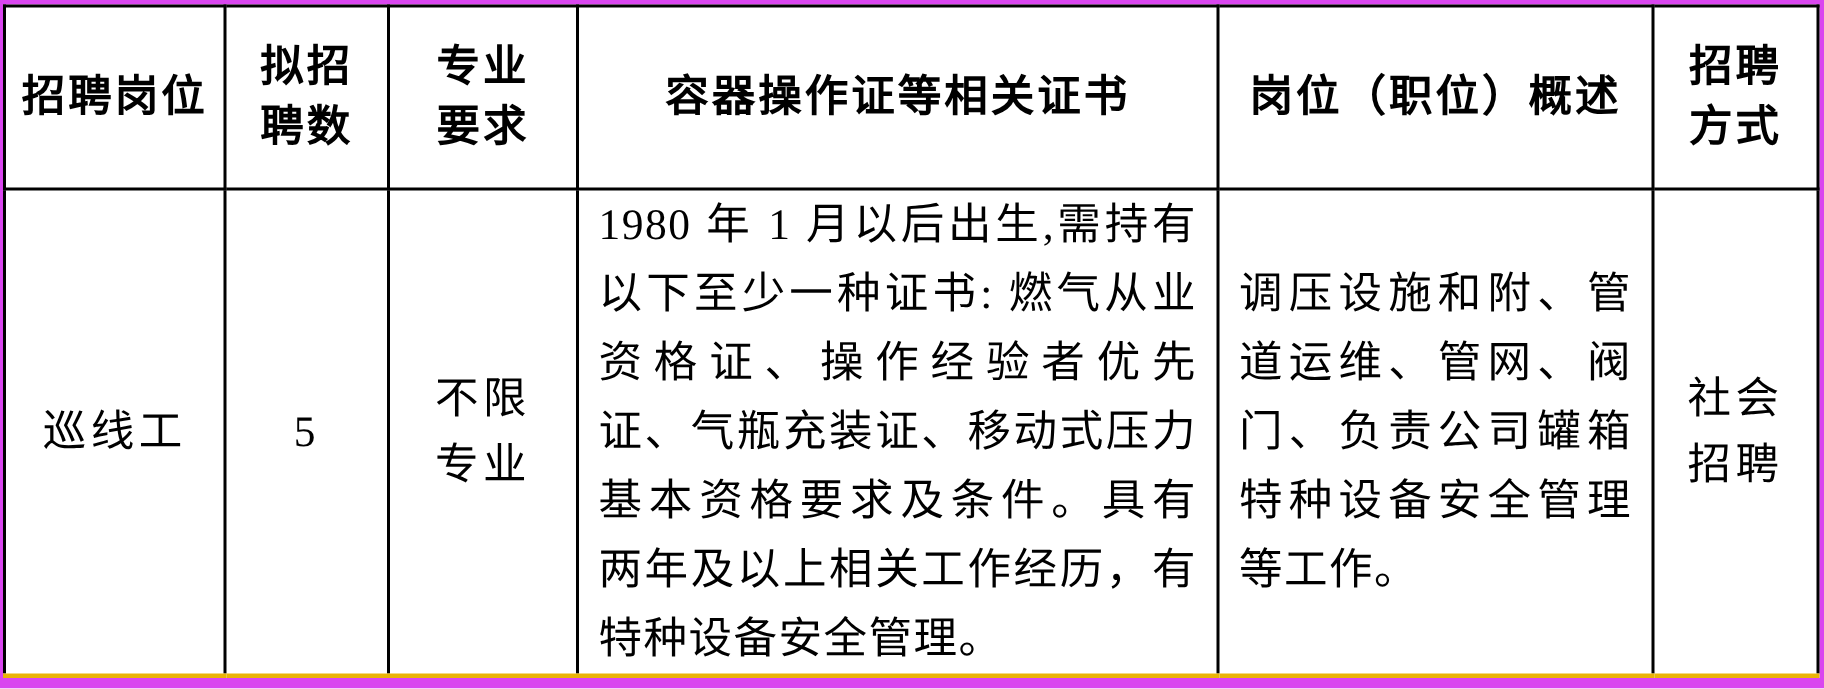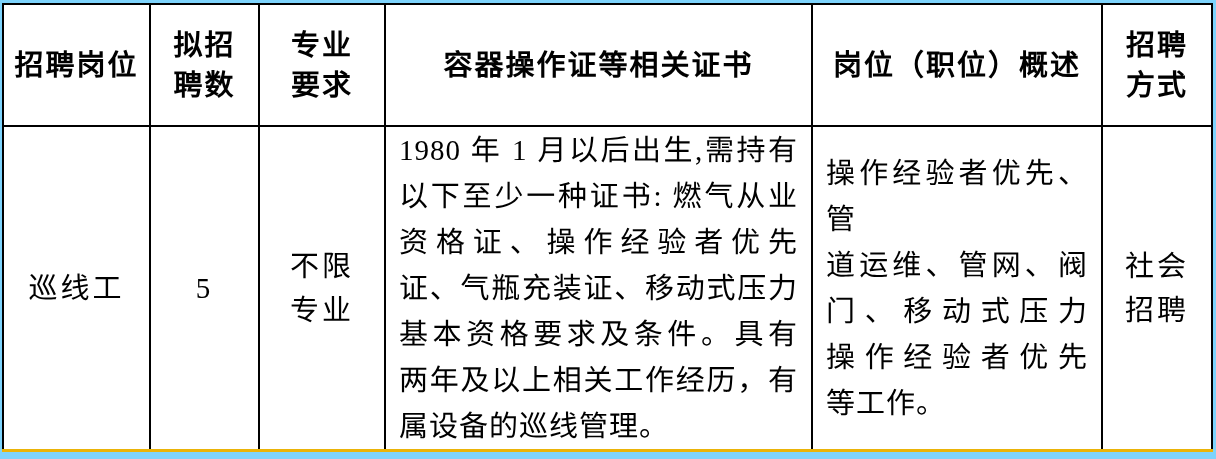--- a/index.html
+++ b/index.html
@@ -1,21 +1,21 @@
 <!DOCTYPE html>
 <html lang="zh-CN"><head>
 <meta charset="utf-8">
 <style>
   html,body{margin:0;padding:0;background:#ffffff;}
   body{
     width:1216px;height:459px;overflow:hidden;
     font-family:"Liberation Serif","DejaVu Serif",serif;
     color:#000000;
   }
-  .page{position:relative;width:1216px;height:459px;background:#7dd3fc;}
+  .page{position:relative;width:1216px;height:459px;background:#d946ef;}
   table.recruit{
     position:absolute;left:2px;top:3px;
     border-collapse:collapse;table-layout:fixed;
     width:1209px;
     background:#ffffff;
   }
   col.c1{width:147px}
   col.c2{width:109px}
   col.c3{width:126px}
   col.c4{width:427px}
@@ -92,27 +92,27 @@
         <td class="center-cell">5</td>
         <td class="center-cell">不限
 专业</td>
         <td class="para-cell jlines">
             <div class="jline">1980 年 1 月以后出生,需持有</div>
             <div class="jline">以下至少一种证书: 燃气从业</div>
             <div class="jline">资格证、操作经验者优先</div>
             <div class="jline">证、气瓶充装证、移动式压力</div>
             <div class="jline">基本资格要求及条件。具有</div>
             <div class="jline">两年及以上相关工作经历，有</div>
-            <div class="jline">属设备的巡线管理。</div>
+            <div class="jline">特种设备安全管理。</div>
           </td>
         <td class="para-cell jlines">
-            <div class="jline">操作经验者优先、管</div>
+            <div class="jline">调压设施和附、管</div>
             <div class="jline">道运维、管网、阀</div>
-            <div class="jline">门、移动式压力</div>
-            <div class="jline">操作经验者优先</div>
+            <div class="jline">门、负责公司罐箱</div>
+            <div class="jline">特种设备安全管理</div>
             <div class="jline">等工作。</div>
           </td>
         <td class="center-cell">社会
 招聘</td>
       </tr>
     </tbody>
   </table>
 </div>
 
 </body></html>

